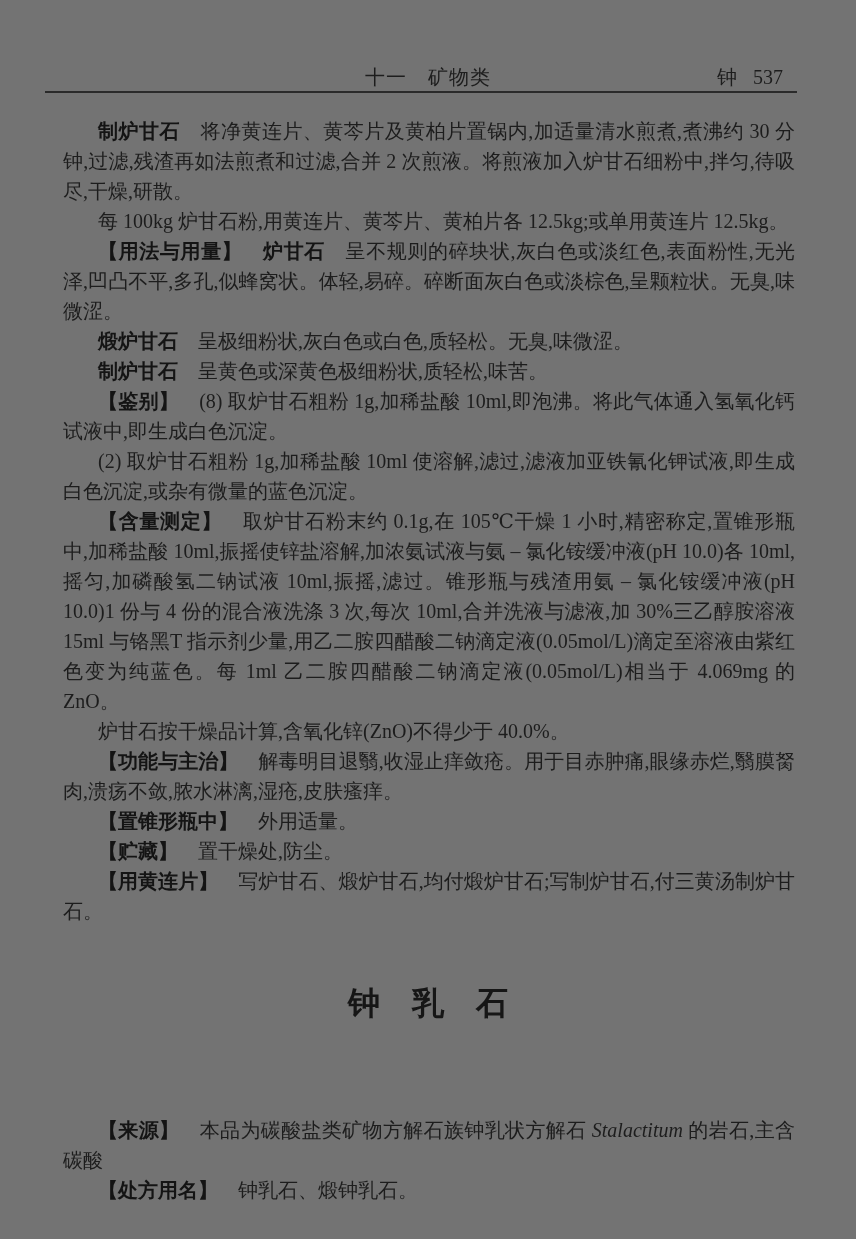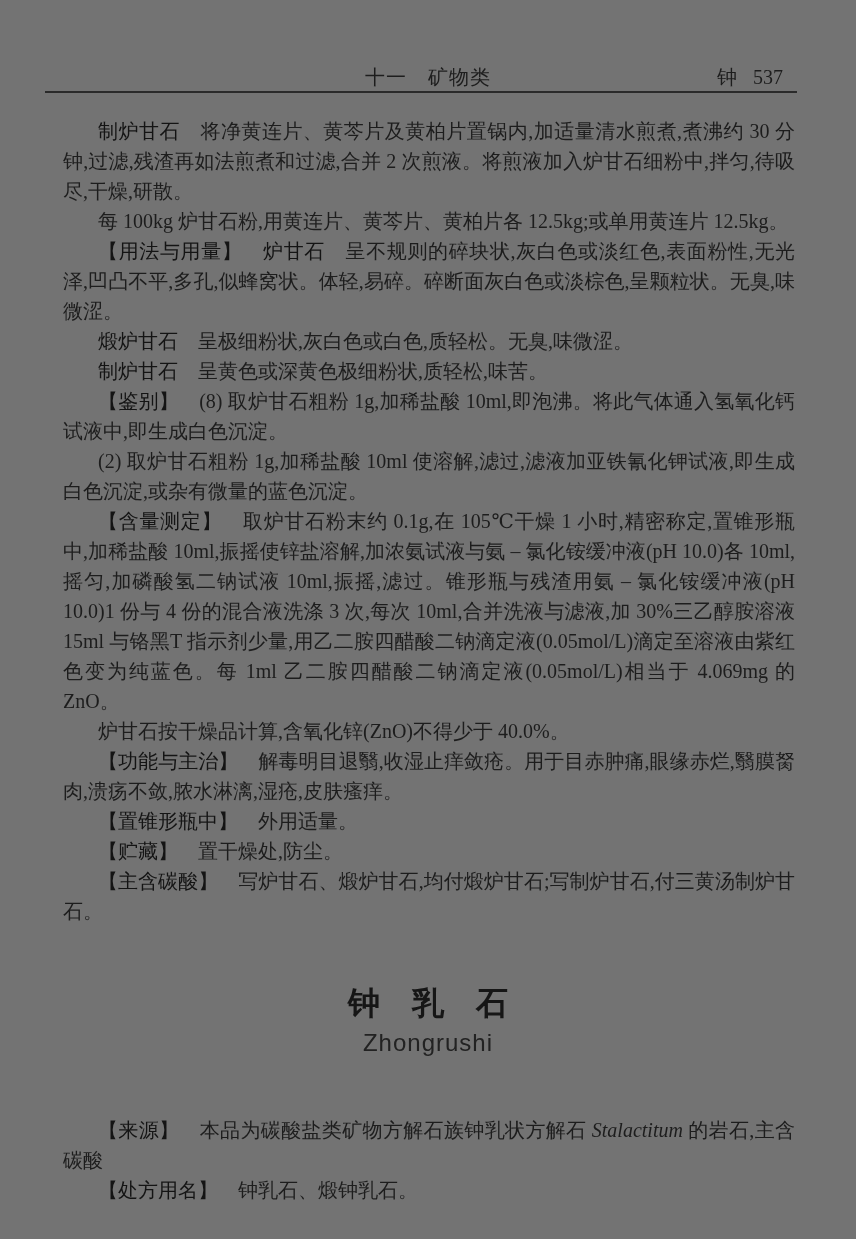--- a/index.html
+++ b/index.html
@@ -62,21 +62,21 @@
     right: 61px;
     font-size: 20px;
     line-height: 30px;
     text-align: justify;
     text-justify: inter-character;
   }
   #body-paragraphs { top: 116px; }
   #entry-paragraphs { top: 1115px; }
   .text-block p { margin: 0; }
   .text-block p.indent { text-indent: 1.75em; }
-  .b { font-weight: normal; color: #141414; }
+  .b { font-weight: bold; color: #141414; }
   .i { font-style: italic; }
 
   
   .entry-heading {
     position: absolute;
     top: 985px;
     left: 0;
     right: 0;
     text-align: center;
   }
@@ -116,26 +116,25 @@
       <p class="indent"><span class="b">【用法与用量】　炉甘石</span><span>　呈不规则的碎块状,灰白色或淡红色,表面粉性,无光泽,凹凸不平,多孔,似蜂窝状。体轻,易碎。碎断面灰白色或淡棕色,呈颗粒状。无臭,味微涩。</span></p>
       <p class="indent"><span class="b">煅炉甘石</span><span>　呈极细粉状,灰白色或白色,质轻松。无臭,味微涩。</span></p>
       <p class="indent"><span class="b">制炉甘石</span><span>　呈黄色或深黄色极细粉状,质轻松,味苦。</span></p>
       <p class="indent"><span class="b">【鉴别】</span><span>　(8) 取炉甘石粗粉 1g,加稀盐酸 10ml,即泡沸。将此气体通入氢氧化钙试液中,即生成白色沉淀。</span></p>
       <p class="indent"><span>(2) 取炉甘石粗粉 1g,加稀盐酸 10ml 使溶解,滤过,滤液加亚铁氰化钾试液,即生成白色沉淀,或杂有微量的蓝色沉淀。</span></p>
       <p class="indent"><span class="b">【含量测定】</span><span>　取炉甘石粉末约 0.1g,在 105℃干燥 1 小时,精密称定,置锥形瓶中,加稀盐酸 10ml,振摇使锌盐溶解,加浓氨试液与氨 – 氯化铵缓冲液(pH 10.0)各 10ml,摇匀,加磷酸氢二钠试液 10ml,振摇,滤过。锥形瓶与残渣用氨 – 氯化铵缓冲液(pH 10.0)1 份与 4 份的混合液洗涤 3 次,每次 10ml,合并洗液与滤液,加 30%三乙醇胺溶液 15ml 与铬黑T 指示剂少量,用乙二胺四醋酸二钠滴定液(0.05mol/L)滴定至溶液由紫红色变为纯蓝色。每 1ml 乙二胺四醋酸二钠滴定液(0.05mol/L)相当于 4.069mg 的 ZnO。</span></p>
       <p class="indent"><span>炉甘石按干燥品计算,含氧化锌(ZnO)不得少于 40.0%。</span></p>
       <p class="indent"><span class="b">【功能与主治】</span><span>　解毒明目退翳,收湿止痒敛疮。用于目赤肿痛,眼缘赤烂,翳膜胬肉,溃疡不敛,脓水淋漓,湿疮,皮肤瘙痒。</span></p>
       <p class="indent"><span class="b">【置锥形瓶中】</span><span>　外用适量。</span></p>
       <p class="indent"><span class="b">【贮藏】</span><span>　置干燥处,防尘。</span></p>
-      <p class="indent"><span class="b">【主含碳酸】</span><span>　写炉甘石、煅炉甘石,均付煅炉甘石;写制炉甘石,付三黄汤制炉甘石。</span></p>
+      <p class="indent"><span class="b">【用黄连片】</span><span>　写炉甘石、煅炉甘石,均付煅炉甘石;写制炉甘石,付三黄汤制炉甘石。</span></p>
     </main>
 
   <section class="entry-heading">
     <h1 class="entry-title">钟　乳　石</h1>
-    <div class="entry-pinyin">Zhongrushi</div>
   </section>
 
   <main class="text-block" id="entry-paragraphs">
       <p class="indent"><span class="b">【来源】</span><span>　本品为碳酸盐类矿物方解石族钟乳状方解石 </span><span class="i">Stalactitum</span><span> 的岩石,主含碳酸</span></p>
       <p class="indent"><span class="b">【处方用名】</span><span>　钟乳石、煅钟乳石。</span></p>
     </main>
 
 </div>
 
 </body></html>

